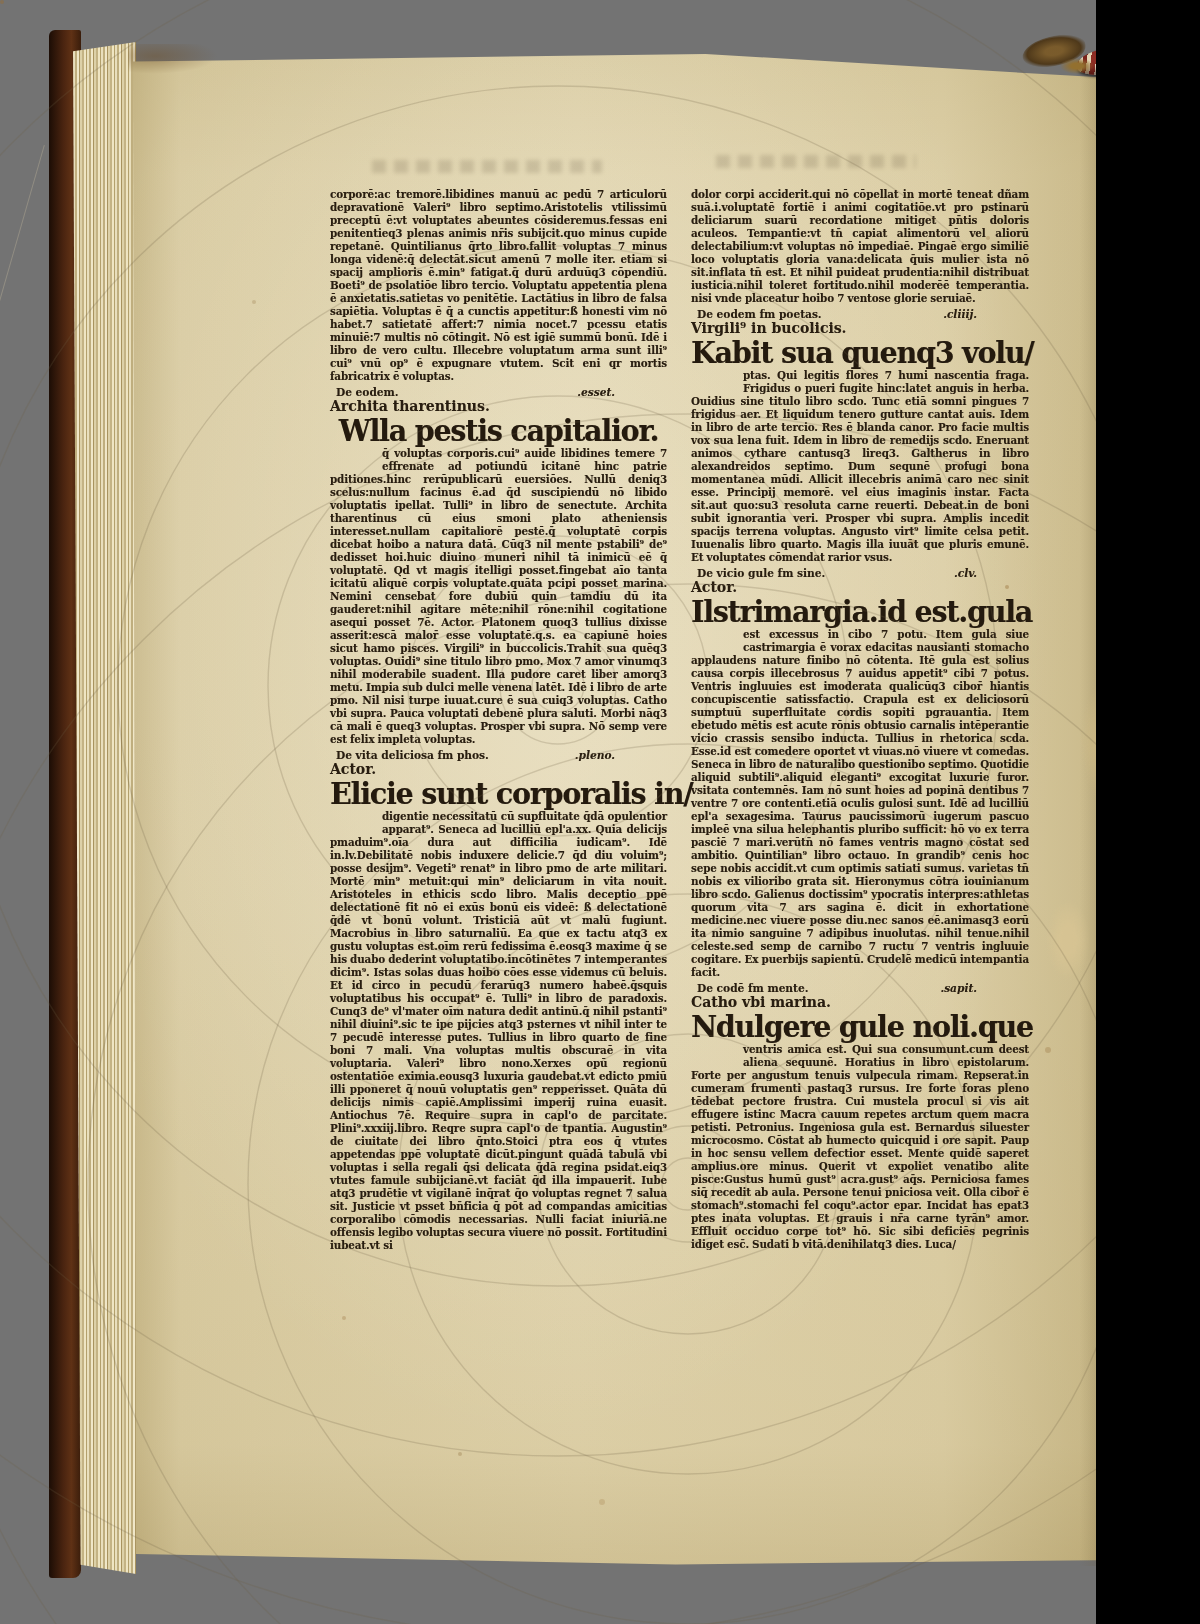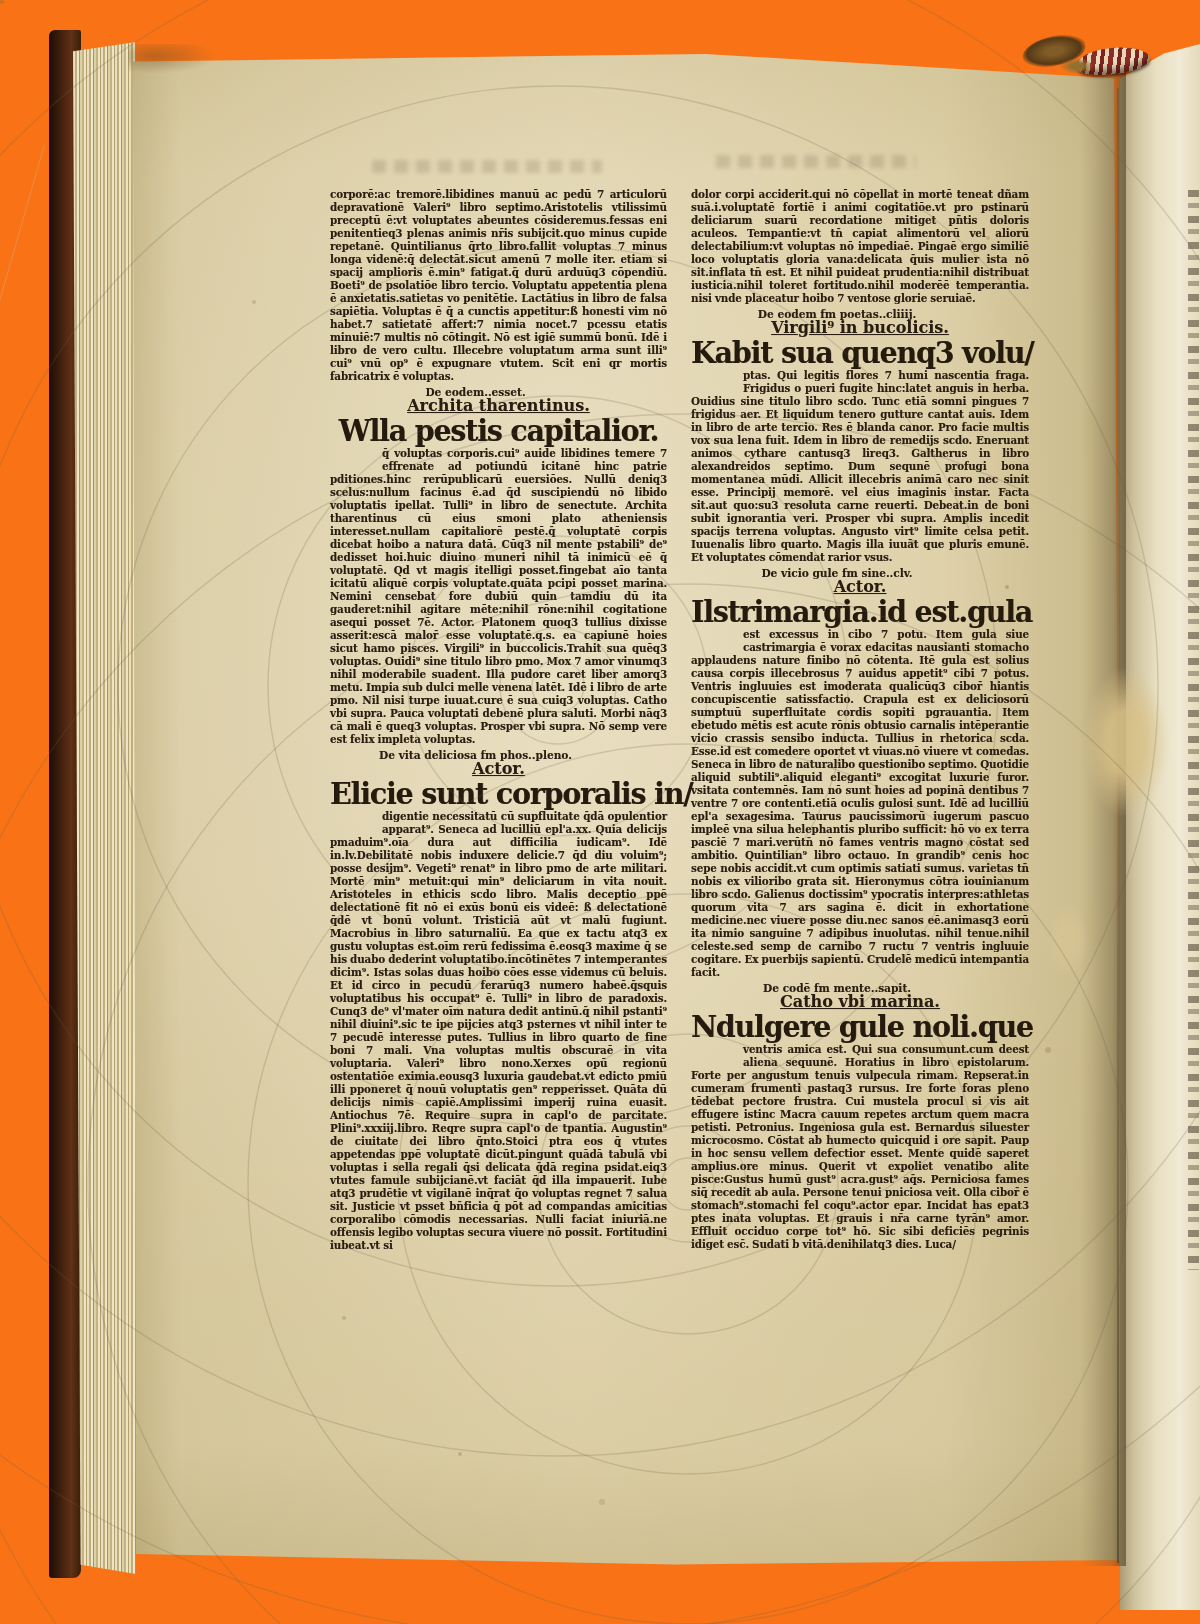--- a/index.html
+++ b/index.html
@@ -1,16 +1,16 @@
 <!DOCTYPE html>
 <html><head>
 <meta charset="utf-8">
 <style>
   html,body{margin:0;padding:0;background:#000;}
-  .scene{position:relative;width:1200px;height:1624px;background:#f97316;overflow:hidden;
+  .scene{position:relative;width:1096px;height:1624px;background:#737373;overflow:hidden;
          font-family:"DejaVu Serif",serif;}
   
   .leather-edge{position:absolute;left:49px;top:30px;width:32px;height:1548px;
     background:linear-gradient(90deg,#1c0d05,#4a2410 45%,#5f3115 70%,#3a1d0b);
     border-radius:6px 2px 8px 3px;}
   .page-stack{position:absolute;left:73px;top:42px;width:63px;height:1532px;
     background:repeating-linear-gradient(90deg,
       #e9dfbd 0 2px,#bfae7e 2px 4px,#f0e7c8 4px 6px,#a8935f 6px 7px,
       #ddd1a8 7px 9px,#c4b384 9px 11px,#efe5c2 11px 13px,#b3a06c 13px 14px);
     clip-path:polygon(0 0.6%,100% 0,100% 100%,12% 99.4%);}
@@ -64,26 +64,26 @@
     background:repeating-linear-gradient(90deg,#3a2c18 0 14px,rgba(58,44,24,0) 14px 22px);}
   .ghost-l{left:372px;top:160px;width:230px;}
   .ghost-r{left:716px;top:155px;width:200px;}
   
   .col{position:absolute;top:188px;color:#281d10;}
   .col-left{left:330px;width:337px;}
   .col-right{left:691px;width:338px;}
   .b{font-weight:700;font-size:10.3px;line-height:13px;letter-spacing:-0.1px;
      text-align:justify;margin:0;text-shadow:.2px .2px 0 rgba(40,25,10,.35);word-spacing:-0.3px;}
   .hang{float:left;width:52px;height:26px;}
-  .rubric{display:flex;justify-content:center;font-weight:700;font-size:10.6px;
+  .rubric{display:flex;justify-content:space-between;font-weight:700;font-size:10.6px;
      line-height:14px;margin-top:2px;text-shadow:.2px .2px 0 rgba(40,25,10,.35);}
   .rubric .rl{margin-left:6px;}
-  .rubric .rr{margin-right:52px;}
-  .attr{text-align:center;font-weight:700;font-size:16px;line-height:14px;
-     text-shadow:.2px .2px 0 rgba(40,25,10,.35);text-decoration:underline;}
+  .rubric .rr{margin-right:52px;font-style:italic;}
+  .attr{text-align:left;font-weight:700;font-size:14px;line-height:14px;
+     text-shadow:.2px .2px 0 rgba(40,25,10,.35);}
   .heading{font-weight:700;font-size:28.5px;line-height:33px;text-align:center;
      letter-spacing:-1.2px;white-space:nowrap;margin:1px 0 0 0;color:#241a0e;
      text-shadow:.4px .4px 0 rgba(35,22,8,.45);transform:scaleY(1.06);}
 </style>
 </head>
 <body>
 
 <div class="scene">
 
   <div class="hair-line"></div>

